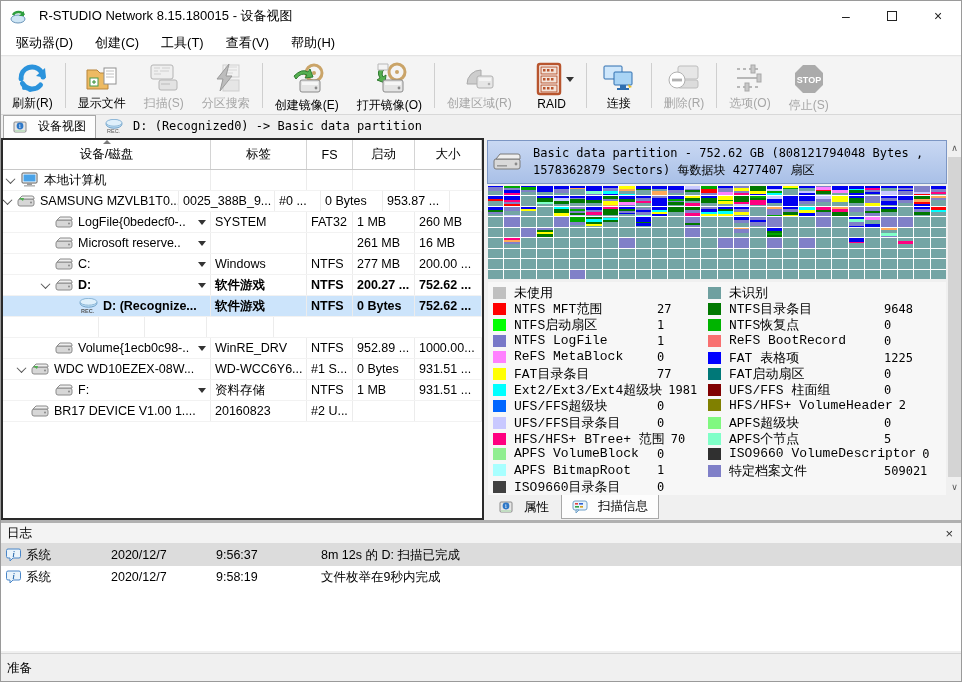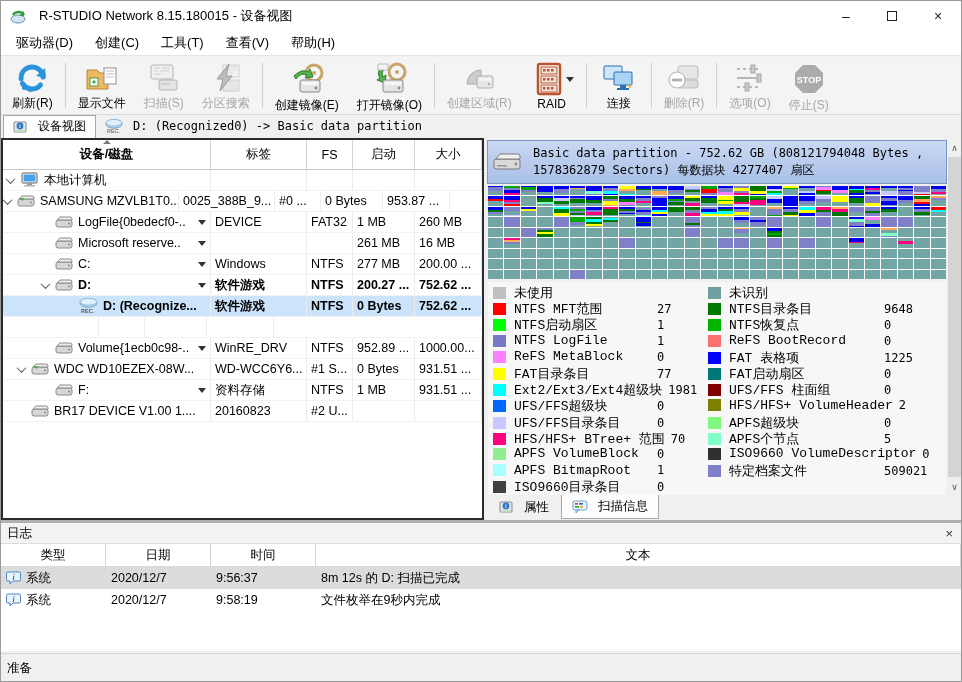--- a/index.html
+++ b/index.html
@@ -306,21 +306,21 @@
             <ellipse cx="9" cy="3.8" rx="8" ry="3.4" fill="#dff0fb" stroke="#8fb8d8"></ellipse>
             <text x="2" y="14" font-size="5.5" fill="#555" font-family="sans-serif">REC.</text>
           </svg>
       </span>
       <span class="mono">D: (Recognized0) -&gt; Basic data partition</span>
     </div>
   </div>
 
   <div class="tree-panel">
     <div class="tree-header" id="treeHeader">
-        <div class="th-cell" style="width: 208px; font-weight: bold;">
+        <div class="th-cell" style="width: 208px;">
           <span class="sort-caret"></span>
           <span>设备/磁盘</span>
         </div>
         <div class="th-cell" style="width: 96px;">
           <span>标签</span>
         </div>
         <div class="th-cell" style="width: 46px;">
           <span>FS</span>
         </div>
         <div class="th-cell" style="width: 62px;">
@@ -372,21 +372,21 @@
             <span class="ticon-sm">
               <svg width="18" height="13" viewBox="0 0 18 13">
                 <rect x="1" y="4" width="16" height="7" rx="2" fill="#d7d7d7" stroke="#8a8a8a"></rect>
                 <path d="M2 4 L5 1 h10 a2 2 0 0 1 2 2 v1 z" fill="#efefef" stroke="#8a8a8a"></path>
                 <circle cx="14" cy="7.5" r="1" fill="#8a8a8a"></circle>
               </svg>
             </span>
             <span>LogFile{0bedecf0-..</span>
             <span class="row-arrow"></span>
           </div>
-          <div class="tr-cell" style="width: 96px;">DEVICE</div>
+          <div class="tr-cell" style="width: 96px;">SYSTEM</div>
           <div class="tr-cell" style="width: 46px;">FAT32</div>
           <div class="tr-cell" style="width: 62px;">1 MB</div>
           <div class="tr-cell" style="width: 67px;">260 MB</div>
         </div>
         <div class="tree-row">
           <div class="tr-cell name-cell" style="width: 208px; padding-left: 52px;">
             <span class="ticon-sm">
               <svg width="18" height="13" viewBox="0 0 18 13">
                 <rect x="1" y="4" width="16" height="7" rx="2" fill="#d7d7d7" stroke="#8a8a8a"></rect>
                 <path d="M2 4 L5 1 h10 a2 2 0 0 1 2 2 v1 z" fill="#efefef" stroke="#8a8a8a"></path>
@@ -959,26 +959,20 @@
       </span>
       <span>扫描信息</span>
     </div>
   </div>
 
   <div class="log-panel">
     <div class="log-title">
       <span>日志</span>
       <span class="log-close">×</span>
     </div>
-    <div class="log-header" id="logHeader">
-        <div class="lh-cell" style="width: 105px;">类型</div>
-        <div class="lh-cell" style="width: 105px;">日期</div>
-        <div class="lh-cell" style="width: 105px;">时间</div>
-        <div class="lh-cell" style="width: 645px;">文本</div>
-      </div>
     <div id="logRows">
         <div class="log-row selected">
           <div class="lr-cell" style="width: 105px;">
             <span class="ticon-sm">
               <svg width="15" height="14" viewBox="0 0 15 14">
                 <path d="M2 1 h11 a1.5 1.5 0 0 1 1.5 1.5 v6 a1.5 1.5 0 0 1 -1.5 1.5 h-6 l-3 3 v-3 h-2 a1.5 1.5 0 0 1 -1.5 -1.5 v-6 A1.5 1.5 0 0 1 2 1z" fill="#eaf4fb" stroke="#4a86c8"></path>
                 <text x="7.5" y="8.6" font-size="8" fill="#2f6fb0" text-anchor="middle" font-family="serif" font-style="italic" font-weight="bold">i</text>
               </svg>
             </span>
             <span>系统</span>

